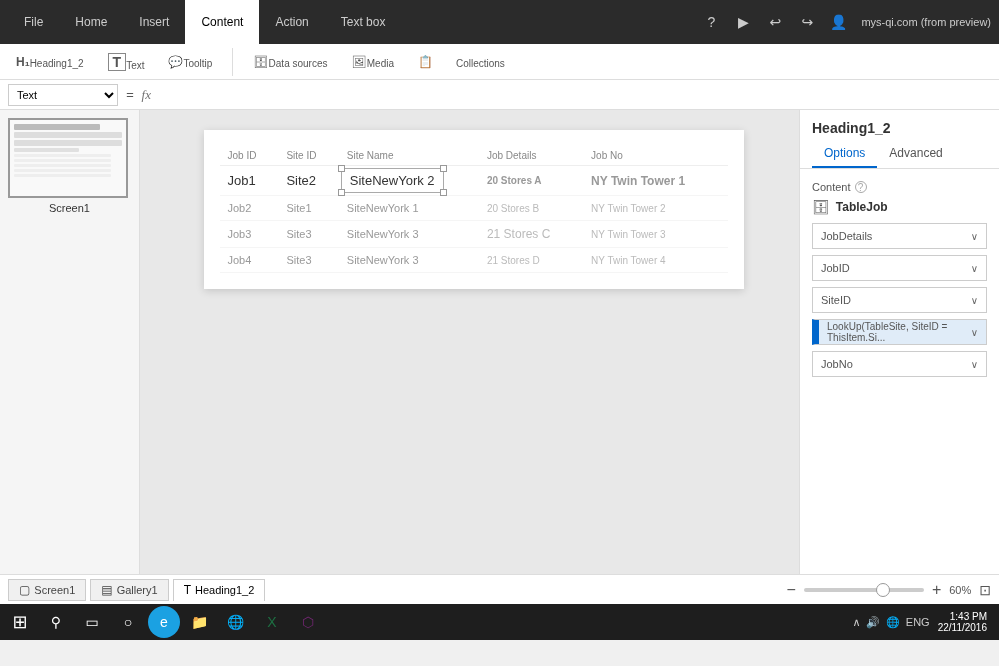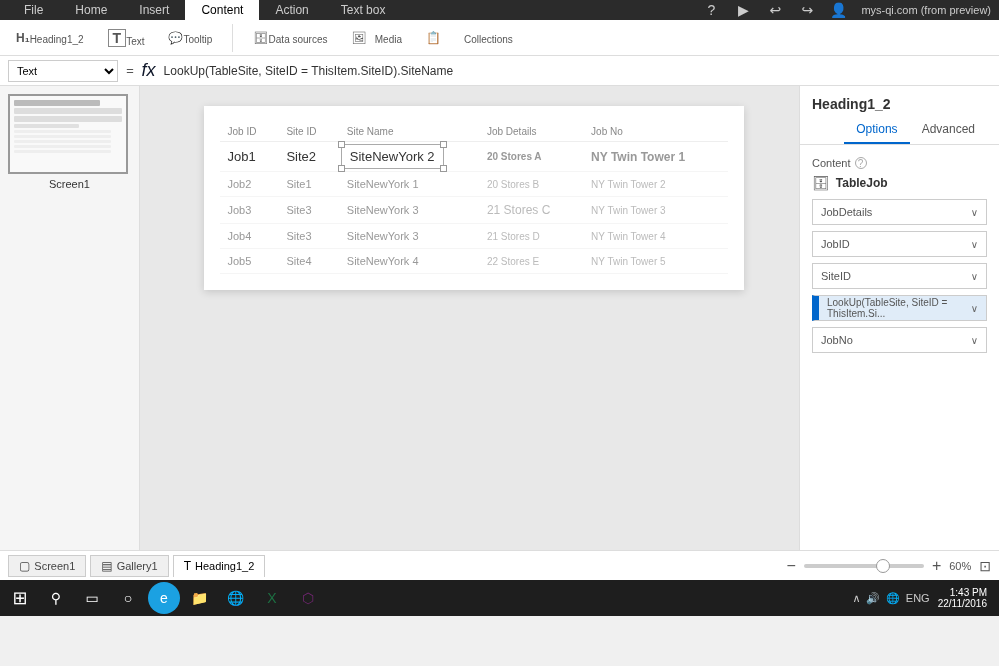--- a/index.html
+++ b/index.html
@@ -3,21 +3,21 @@
   <meta charset="utf-8">
   <style>
     * { box-sizing: border-box; margin: 0; padding: 0; }
     body { font-family: 'Segoe UI', Arial, sans-serif; font-size: 12px; background: #f0f0f0; width: 999px; height: 666px; overflow: hidden; }
 
     
     .title-bar {
       display: flex;
       align-items: center;
       background: #2b2b2b;
-      height: 20px;
+      height: 44px;
       padding: 0 8px;
       gap: 4px;
     }
     .title-bar-tabs {
       display: flex;
       align-items: stretch;
       height: 100%;
     }
     .tab-item {
       display: flex;
@@ -88,23 +88,24 @@
       width: 110px;
       background: #fff;
       height: 22px;
     }
     .formula-eq {
       font-size: 13px;
       color: #555;
       font-style: italic;
     }
     .formula-fx {
-      font-size: 18px;
-      color: #0f172a;
+      font-size: 13px;
+      color: #737373;
       font-style: italic;
+      font-family: Liberation Serif, serif;
     }
     .formula-input {
       flex: 1;
       border: none;
       outline: none;
       font-size: 12px;
       color: #333;
     }
 
     
@@ -218,21 +219,20 @@
     .panel-title {
       padding: 10px 12px 4px;
       font-size: 14px;
       font-weight: 600;
       color: #333;
     }
     .panel-tabs {
       display: flex;
       border-bottom: 1px solid #ddd;
       padding: 0 12px;
-      justify-content: flex-end;
     }
     .panel-tab {
       padding: 6px 12px;
       font-size: 12px;
       cursor: pointer;
       color: #555;
       border-bottom: 2px solid transparent;
     }
     .panel-tab.active {
       color: #0066cc;
@@ -434,35 +434,34 @@
     <span style="font-size:12px; color:#555;">💬</span>
     <span style="font-size:10px; color:#555; margin-top:1px;">Tooltip</span>
   </div>
   <div class="ribbon-divider"></div>
   <div class="ribbon-item">
     <span style="font-size:12px; color:#555;">🗄</span>
     <span style="font-size:10px; color:#555; margin-top:1px;">Data sources</span>
   </div>
   <div class="ribbon-item">
     <span style="font-size:12px; color:#555;">🖼</span>
-    <span style="font-size:10px; color:#555; margin-top:1px;margin-left:8px;">Media</span>
+    <span style="font-size:10px; color:#555; margin-top:1px;">Media</span>
   </div>
   <div class="ribbon-item">
     <span style="font-size:12px; color:#555;">📋</span>
     <span style="font-size:10px; color:#555; margin-top:1px;margin-left:23px;">Collections</span>
   </div>
 </div>
 
 <div class="formula-bar">
   <select class="formula-select">
     <option>Text</option>
   </select>
   <span class="formula-eq">=</span>
   <span class="formula-fx">fx</span>
-  <input class="formula-input" value="LookUp(TableSite, SiteID = ThisItem.SiteID).SiteName" readonly="" style="">
 </div>
 
 <div class="main-area" style="height: 464px;">
 
   <div class="canvas-area">
 
     <div class="screen-panel">
       <div class="screen-thumb">
         <div class="screen-thumb-inner">
           <div class="thumb-row thumb-row-dark"></div>
@@ -527,27 +526,20 @@
             </tr>
 
             <tr>
               <td style="color:#999;">Job4</td>
               <td style="color:#999;">Site3</td>
               <td style="color:#999;">SiteNewYork 3</td>
               <td style="font-size:10px; color:#bbb;margin-top:7px;">21 Stores D</td>
               <td style="font-size:10px; color:#bbb;">NY Twin Tower 4</td>
             </tr>
 
-            <tr>
-              <td style="color:#999;">Job5</td>
-              <td style="color:#999;">Site4</td>
-              <td style="color:#999;">SiteNewYork 4</td>
-              <td style="font-size:10px; color:#bbb;">22 Stores E</td>
-              <td style="font-size:10px; color:#bbb;">NY Twin Tower 5</td>
-            </tr>
           </tbody>
         </table>
       </div>
     </div>
   </div>
 
   <div class="right-panel">
     <div class="panel-title">Heading1_2</div>
     <div class="panel-tabs">
       <div class="panel-tab active">Options</div>

